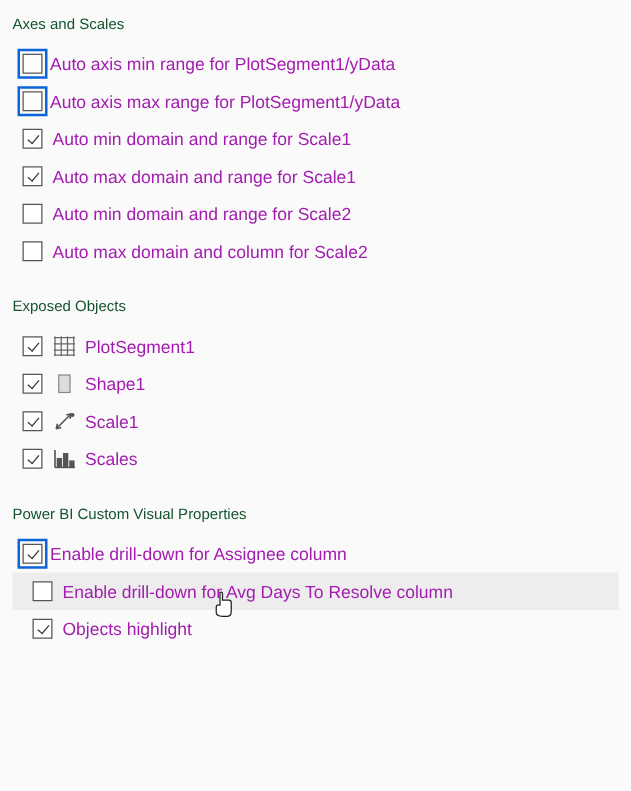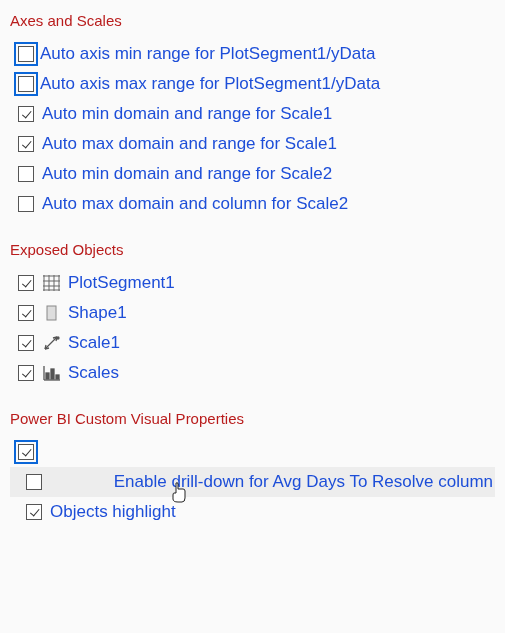--- a/index.html
+++ b/index.html
@@ -7,22 +7,22 @@
     margin: 0; padding: 0;
     width: 505px; height: 633px;
     font-family: "Segoe UI", Arial, sans-serif;
     background: #fafafa;
     color: #444;
     font-size: 14px;
     overflow: hidden;
   }
   .panel { padding: 8px 10px 10px 10px; }
   .section-title {
-    font-size: 15px;
-    color: #b91c1c;
+    font-size: 12px;
+    color: #14532d;
     margin: 4px 0 10px 0;
     font-weight: 400;
   }
   .section-title.mt { margin-top: 22px; }
   .row {
     display: flex;
     align-items: center;
     height: 30px;
     padding: 0 2px;
   }
@@ -46,21 +46,21 @@
     display: flex; align-items: center; justify-content: center;
     z-index: 1;
   }
   .cb.checked::after {
     content: "";
     width: 4px; height: 8px;
     border: solid #333;
     border-width: 0 1.6px 1.6px 0;
     transform: rotate(40deg) translate(-0.5px,-1px);
   }
-  .label { margin-left: 2px; color: #1d4ed8; font-size: 17px; }
+  .label { margin-left: 2px; color: #a21caf; font-size: 14px; }
   .label.tight { margin-left: 0; }
   .iconslot {
     width: 24px; height: 20px;
     display: flex; align-items: center; justify-content: center;
     margin: 0 2px 0 0;
     flex: 0 0 auto;
   }
   svg { display: block; }
   .cursor {
     position: absolute;
@@ -183,22 +183,23 @@
       <span class="label">Scales</span>
     </div>
   </div>
 
   <div class="section-title mt">Power BI Custom Visual Properties</div>
   <div>
     <div class="row">
       <div class="cbwrap sel">
           <div class="cb checked"></div>
         </div>
-    </div>
-    <div class="row hover" style="padding-left:10px; position:relative;justify-content:space-between;">
+      <span class="label tight">Enable drill-down for Assignee column</span>
+    </div>
+    <div class="row hover" style="padding-left:10px; position:relative;">
       <div class="cbwrap">
           <div class="cb"></div>
         </div>
       <span class="label">Enable drill-down for Avg Days To Resolve column</span>
       <div class="cursor" style="left:160px; top:14px;">
         <svg width="18" height="22" viewBox="0 0 18 22">
           <path d="M6 2 L6 12 L4 12 Q3 12 3 14 L3 18 Q3 21 8 21 L12 21 Q15 21 15 17 L15 10 Q15 8 13 8 L8 8 L8 3 Q8 1 6 2 Z" fill="#fff" stroke="#222" stroke-width="1"></path>
         </svg>
       </div>
     </div>

